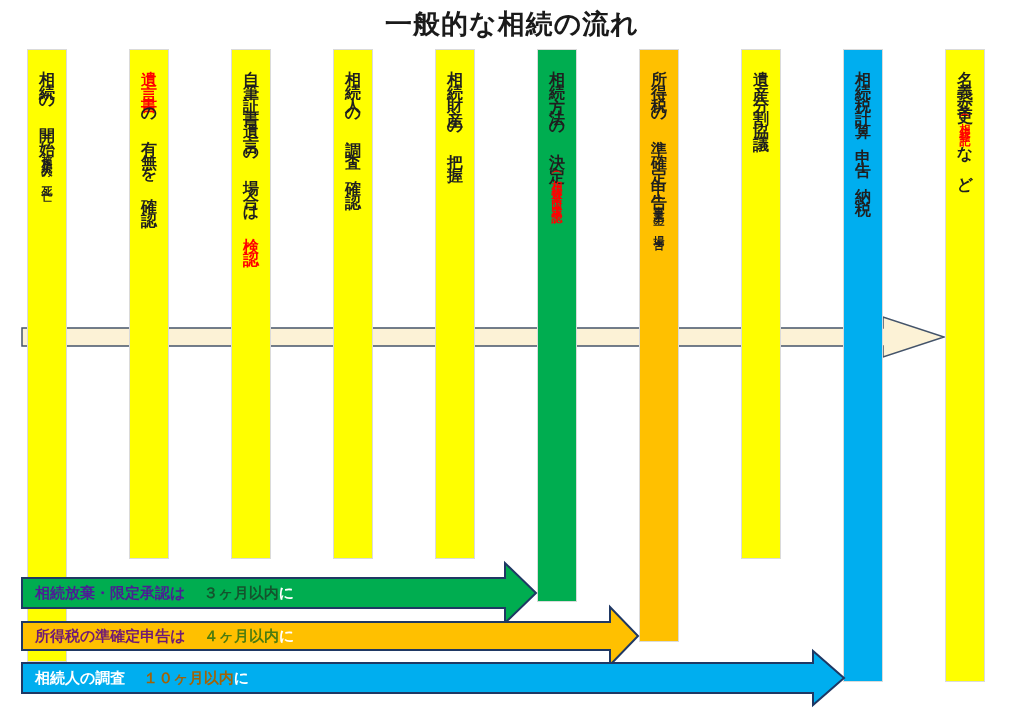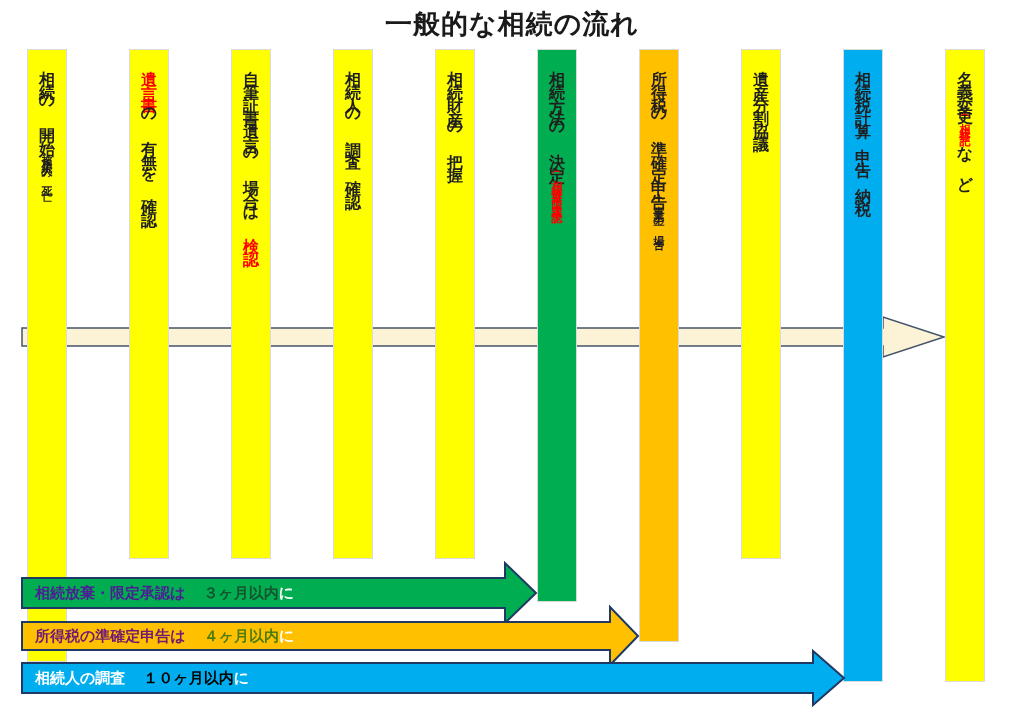--- a/index.html
+++ b/index.html
@@ -60,15 +60,15 @@
       </div>
     </div>
   <svg class="layer" id="deadline-layer" width="1024" height="714">
       <polygon points="22,578 505,578 505,563 536,593 505,623 505,608 22,608" fill="#00AD50" stroke="#1F3864" stroke-width="2"></polygon>
       <polygon points="22,622 610,622 610,607 638,636 610,665 610,650 22,650" fill="#FFC000" stroke="#1F3864" stroke-width="2"></polygon>
       <polygon points="22,663 813,663 813,651 844,678 813,705 813,693 22,693" fill="#00AEEF" stroke="#1F3864" stroke-width="2"></polygon>
     </svg>
   <div id="labels-layer">
       <div class="deadline-label" style="left: 35px; top: 582px;"><span style="color: #4c1d95;">相続放棄・限定承認は</span><span class="deadline" style="color: #14532d; text-align: right;">３ヶ月以内</span><span style="color: rgb(255, 255, 255);">に</span></div>
       <div class="deadline-label" style="left: 35px; top: 625px;"><span style="color: #701a75;">所得税の準確定申告は</span><span class="deadline" style="color: #4d7c0f;">４ヶ月以内</span><span style="color: rgb(255, 255, 255);">に</span></div>
-      <div class="deadline-label" style="left: 35px; top: 667px;"><span style="color: rgb(255, 255, 255);">相続人の調査</span><span class="deadline" style="color: #000000;">１０ヶ月以内</span><span style="color: rgb(255, 255, 255);">に</span></div>
+      <div class="deadline-label" style="left: 35px; top: 667px;"><span style="color: rgb(255, 255, 255);">相続人の調査</span><span class="deadline" style="color: #a16207;">１０ヶ月以内</span><span style="color: rgb(255, 255, 255);">に</span></div>
     </div>
 </div>
 
 </body></html>

